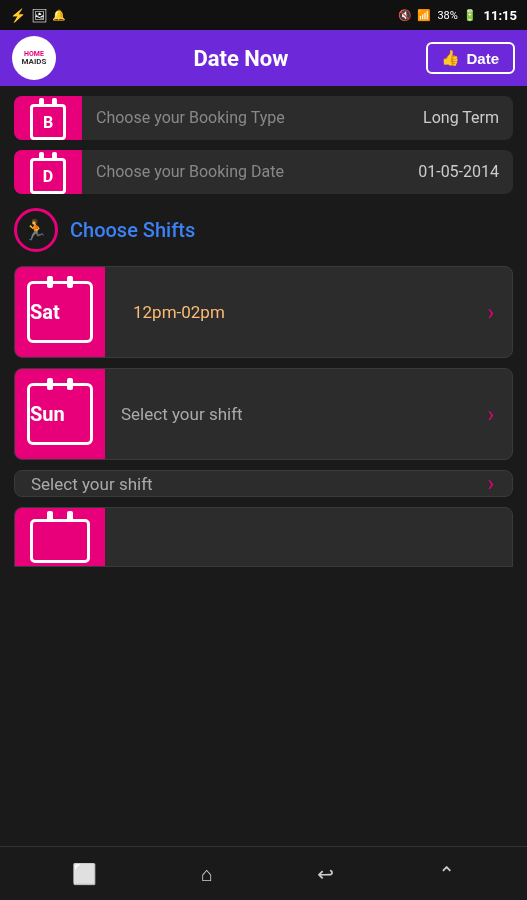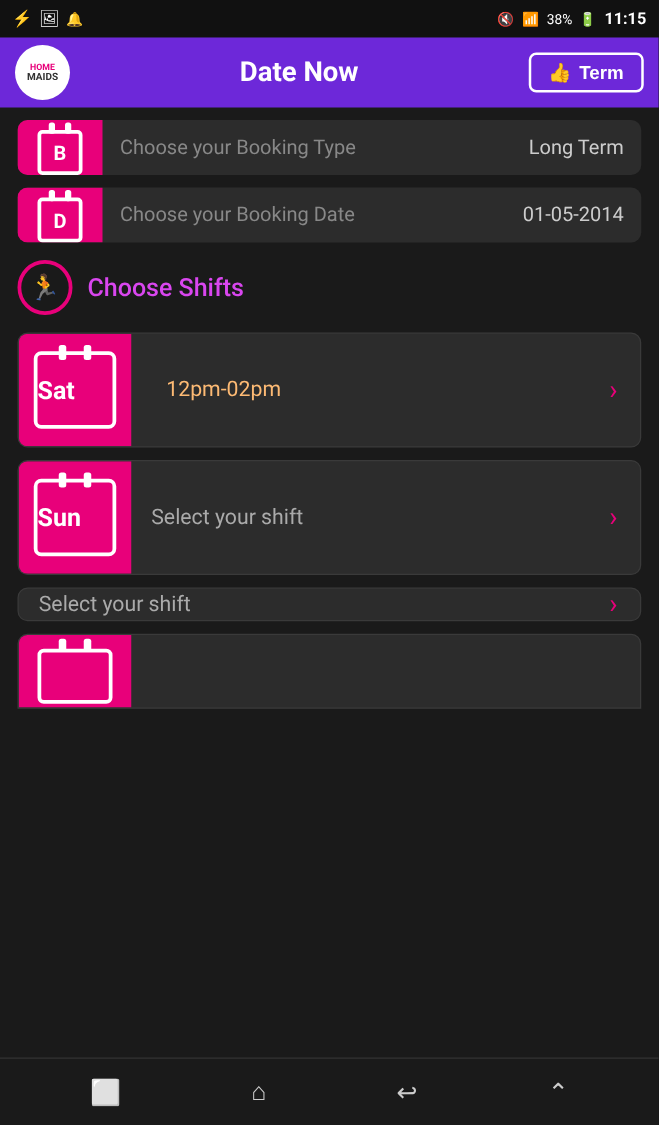--- a/index.html
+++ b/index.html
@@ -158,21 +158,21 @@
       height: 44px;
       border: 3px solid #e8007a;
       border-radius: 50%;
       display: flex;
       align-items: center;
       justify-content: center;
       flex-shrink: 0;
     }
     .shifts-label {
       font-size: 20px;
-      color: #d946ef;
+      color: #3b82f6;
       font-weight: 500;
     }
 
     
     .shift-item {
       background: #2c2c2c;
       border-radius: 8px;
       display: flex;
       align-items: center;
       overflow: hidden;
@@ -290,21 +290,21 @@
 </div>
 
 <div class="header">
   <div class="logo-circle">
     <span class="logo-text-top">HOME</span>
     <span class="logo-text-bottom">MAIDS</span>
   </div>
   <span class="header-title">Date Now</span>
   <button class="done-btn">
     <span>👍</span>
-    <span>Term</span>
+    <span>Date</span>
   </button>
 </div>
 
 <div class="content">
 
   <div class="booking-card">
     <div class="card-icon-block">
       <div style="position:relative; width:42px; height:44px;">
         <div style="position:absolute; top:8px; left:3px; right:3px; bottom:0; border:3px solid #fff; border-radius:4px; display:flex; align-items:center; justify-content:center;">
           <span style="color:#fff; font-size:16px; font-weight:bold;">B</span>

